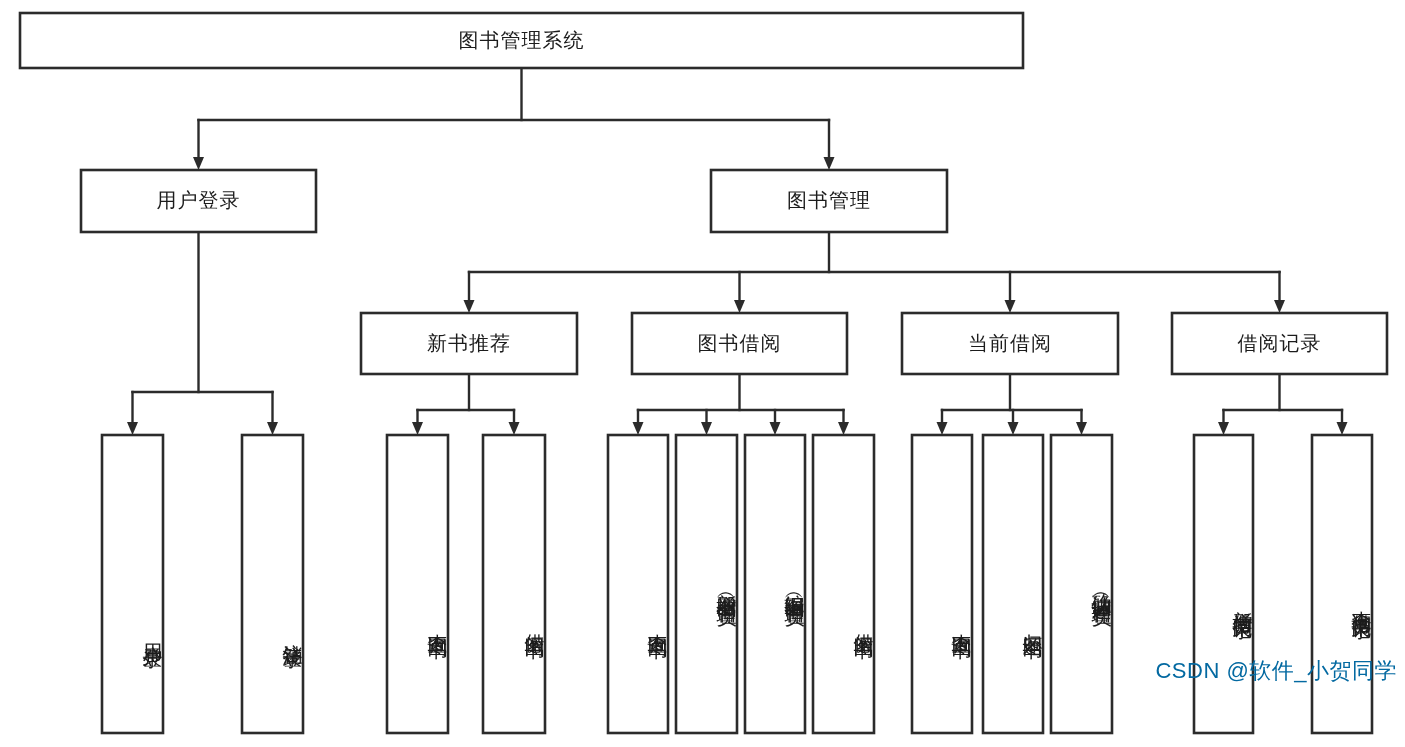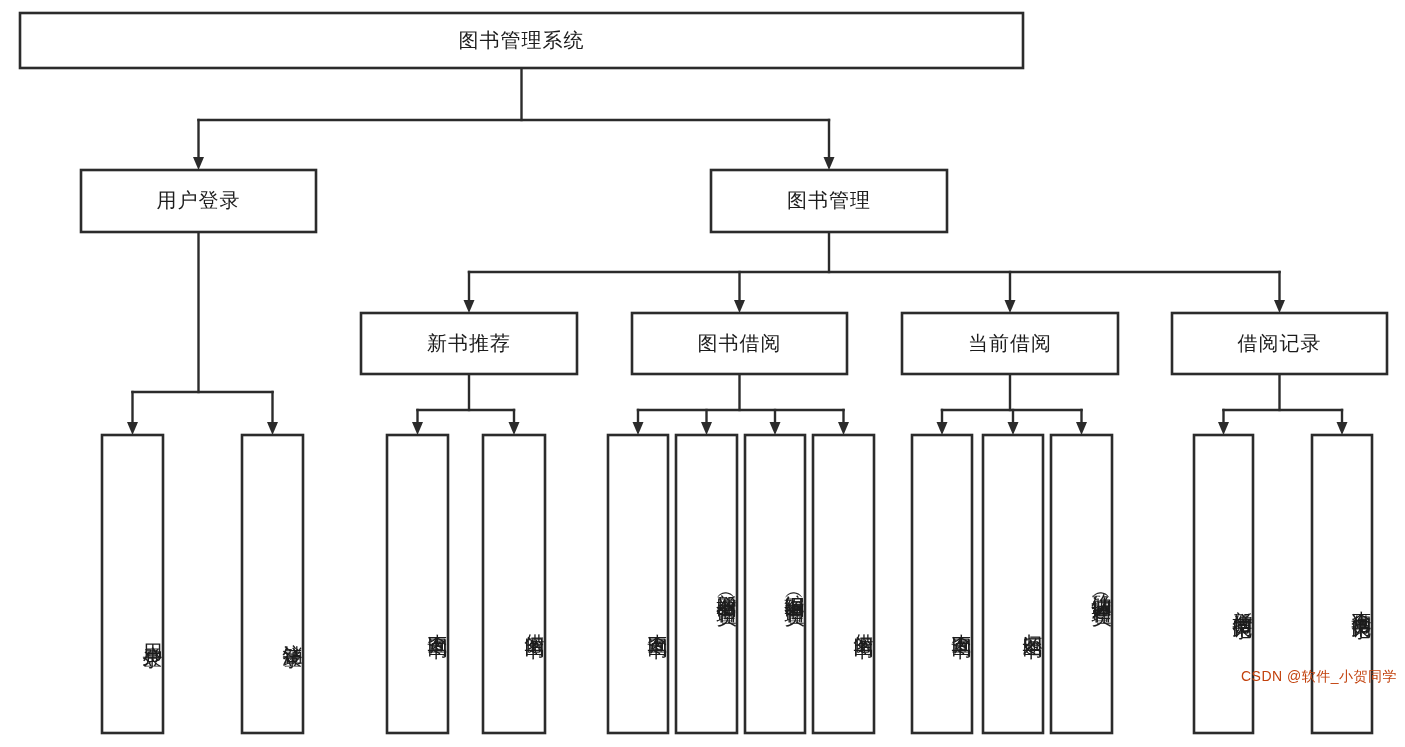--- a/index.html
+++ b/index.html
@@ -44,22 +44,22 @@
     line-height:1.0;
     letter-spacing:2px;
     white-space:nowrap;
     pointer-events:none;
     font-family:"Liberation Sans","DejaVu Sans",sans-serif;
   }
   .watermark{
     position:absolute;
     right:8px;
     bottom:4px;
-    font-size:14px;
-    color:#c2410c;
+    font-size:22px;
+    color:#0369a1;
     letter-spacing:0.5px;
     font-family:"Liberation Sans","DejaVu Sans",sans-serif;
     user-select:none;
   }
 </style>
 </head>
 <body>
 
 <div id="diagram-root">
 

